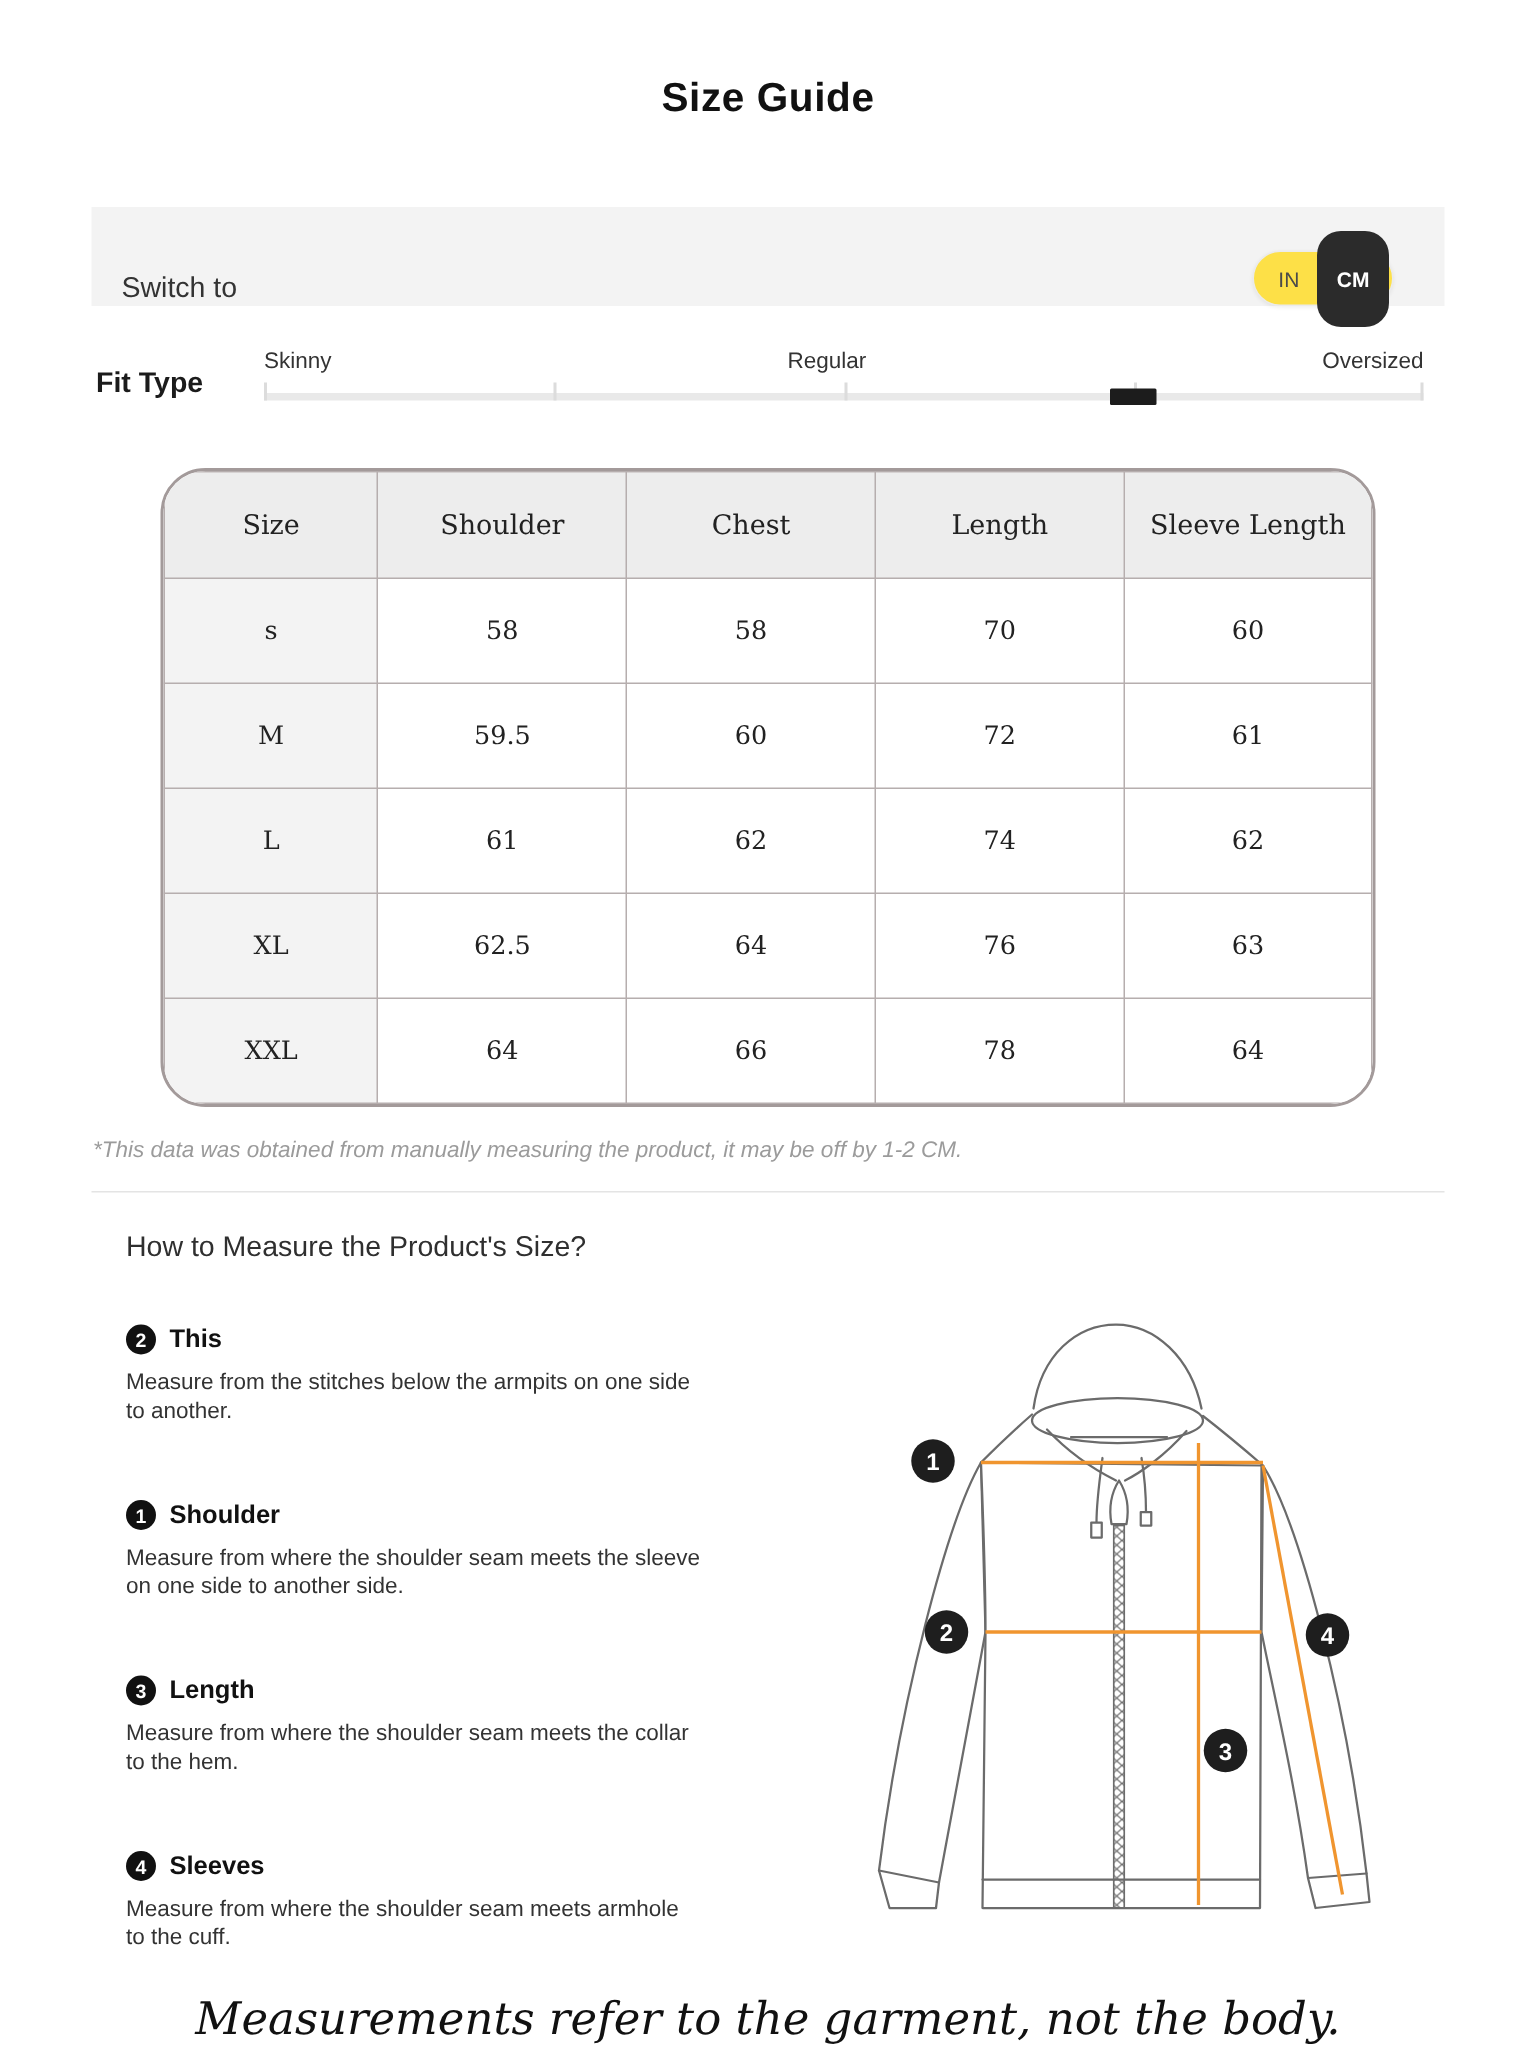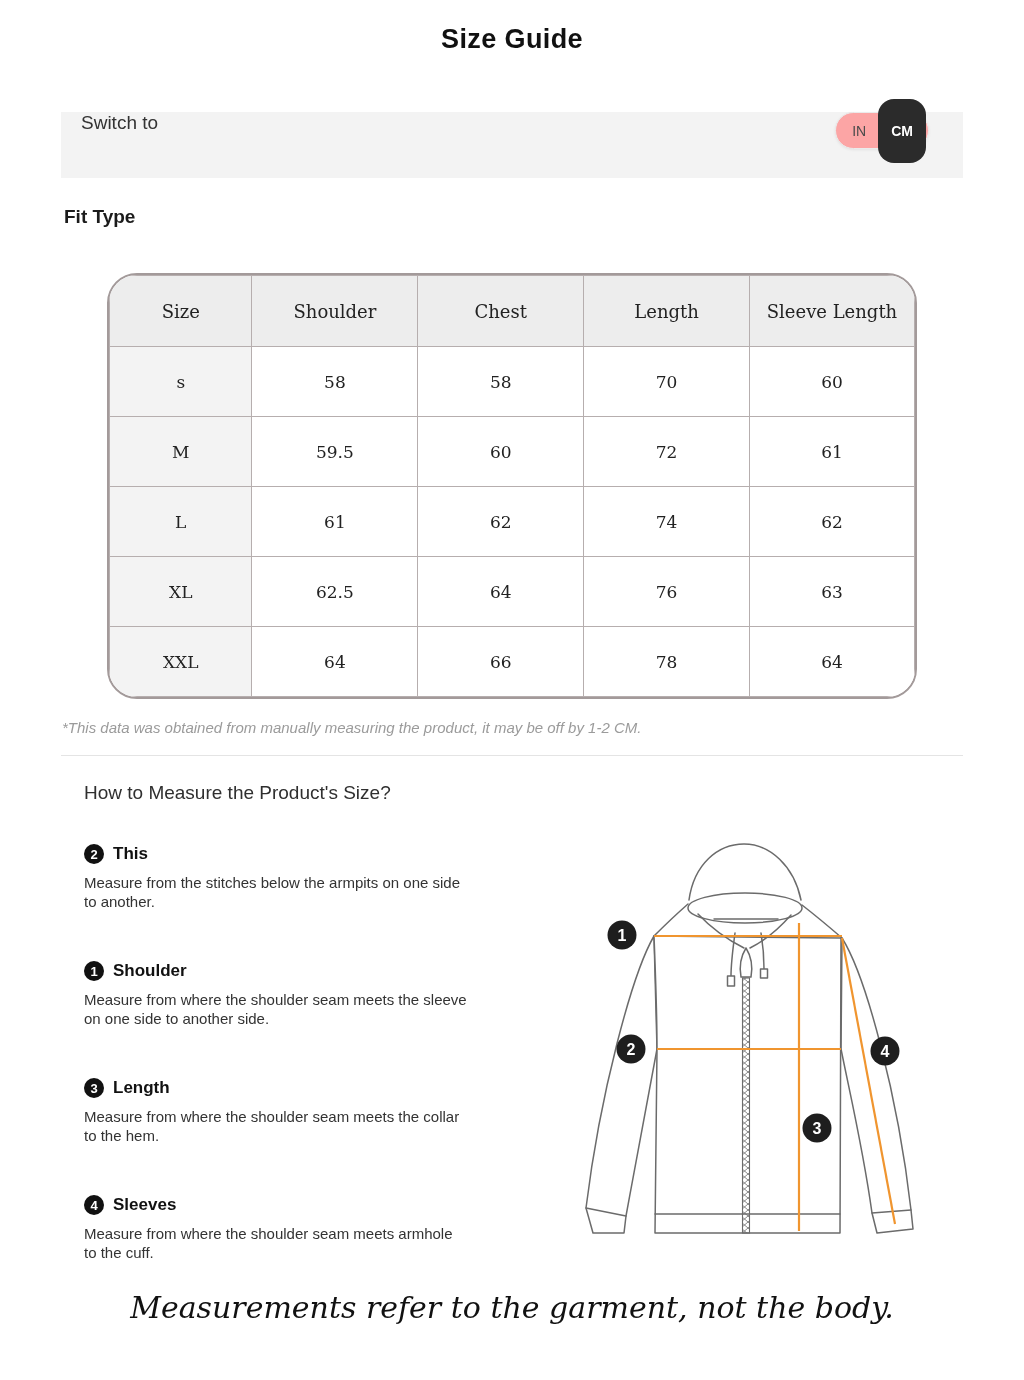--- a/index.html
+++ b/index.html
@@ -5,37 +5,37 @@
   * { box-sizing: border-box; }
   html, body { margin: 0; padding: 0; }
   body {
     width: 1024px; height: 1380px;
     background: #ffffff;
     color: #1f1f1f;
     font-family: "Liberation Sans", sans-serif;
     overflow: hidden;
   }
   .page-title {
-    margin: 0; padding-top: 24px;
+    margin: 0; padding-top: 50px;
     text-align: center;
     font-size: 27px; font-weight: bold; letter-spacing: .4px;
     color: #111;
   }
   
   .switch-bar {
     margin: 57px 61px 0;
     height: 66px;
     background: #f3f3f3;
-    display: flex; align-items: flex-start; justify-content: space-between;
+    display: flex; align-items: flex-end; justify-content: space-between;
     padding: 0 34px 0 20px;
     gap: 32px;
   }
   .switch-label { font-size: 19px; color: #333; }
   .unit-toggle {
-    background: #fca5a5;
+    background: #fde047;
     border: 1px solid #ebebeb;
     border-radius: 19px;
     height: 37px;
     display: flex; align-items: center;
     padding: 2px;
     box-shadow: 0 1px 3px rgba(0,0,0,.07);
     cursor: pointer;
   }
   .unit-in { padding: 0 12px 0 14px; font-size: 14px; color: #4a4a4a; }
   .unit-cm {
@@ -106,20 +106,36 @@
 <div class="switch-bar">
   <span class="switch-label">Switch to</span>
   <div class="unit-toggle">
     <span class="unit-in">IN</span>
     <span class="unit-cm">CM</span>
   </div>
 </div>
 
 <div class="fit-row">
   <span class="fit-label">Fit Type</span>
+  <div class="fit-slider">
+    <div class="fit-options">
+      <span>Skinny</span>
+      <span>Regular</span>
+      <span>Oversized</span>
+    </div>
+    <div class="fit-track">
+      <div class="track-bar"></div>
+      <div class="tick t0"></div>
+      <div class="tick t25"></div>
+      <div class="tick t50"></div>
+      <div class="tick t75"></div>
+      <div class="tick t100"></div>
+      <div class="fit-handle"></div>
+    </div>
+  </div>
 </div>
 
 <div class="table-wrap">
   <table class="size-table">
     <thead>
       <tr>
         <th class="c0">Size</th>
         <th class="c1">Shoulder</th>
         <th class="c2">Chest</th>
         <th class="c3">Length</th>

